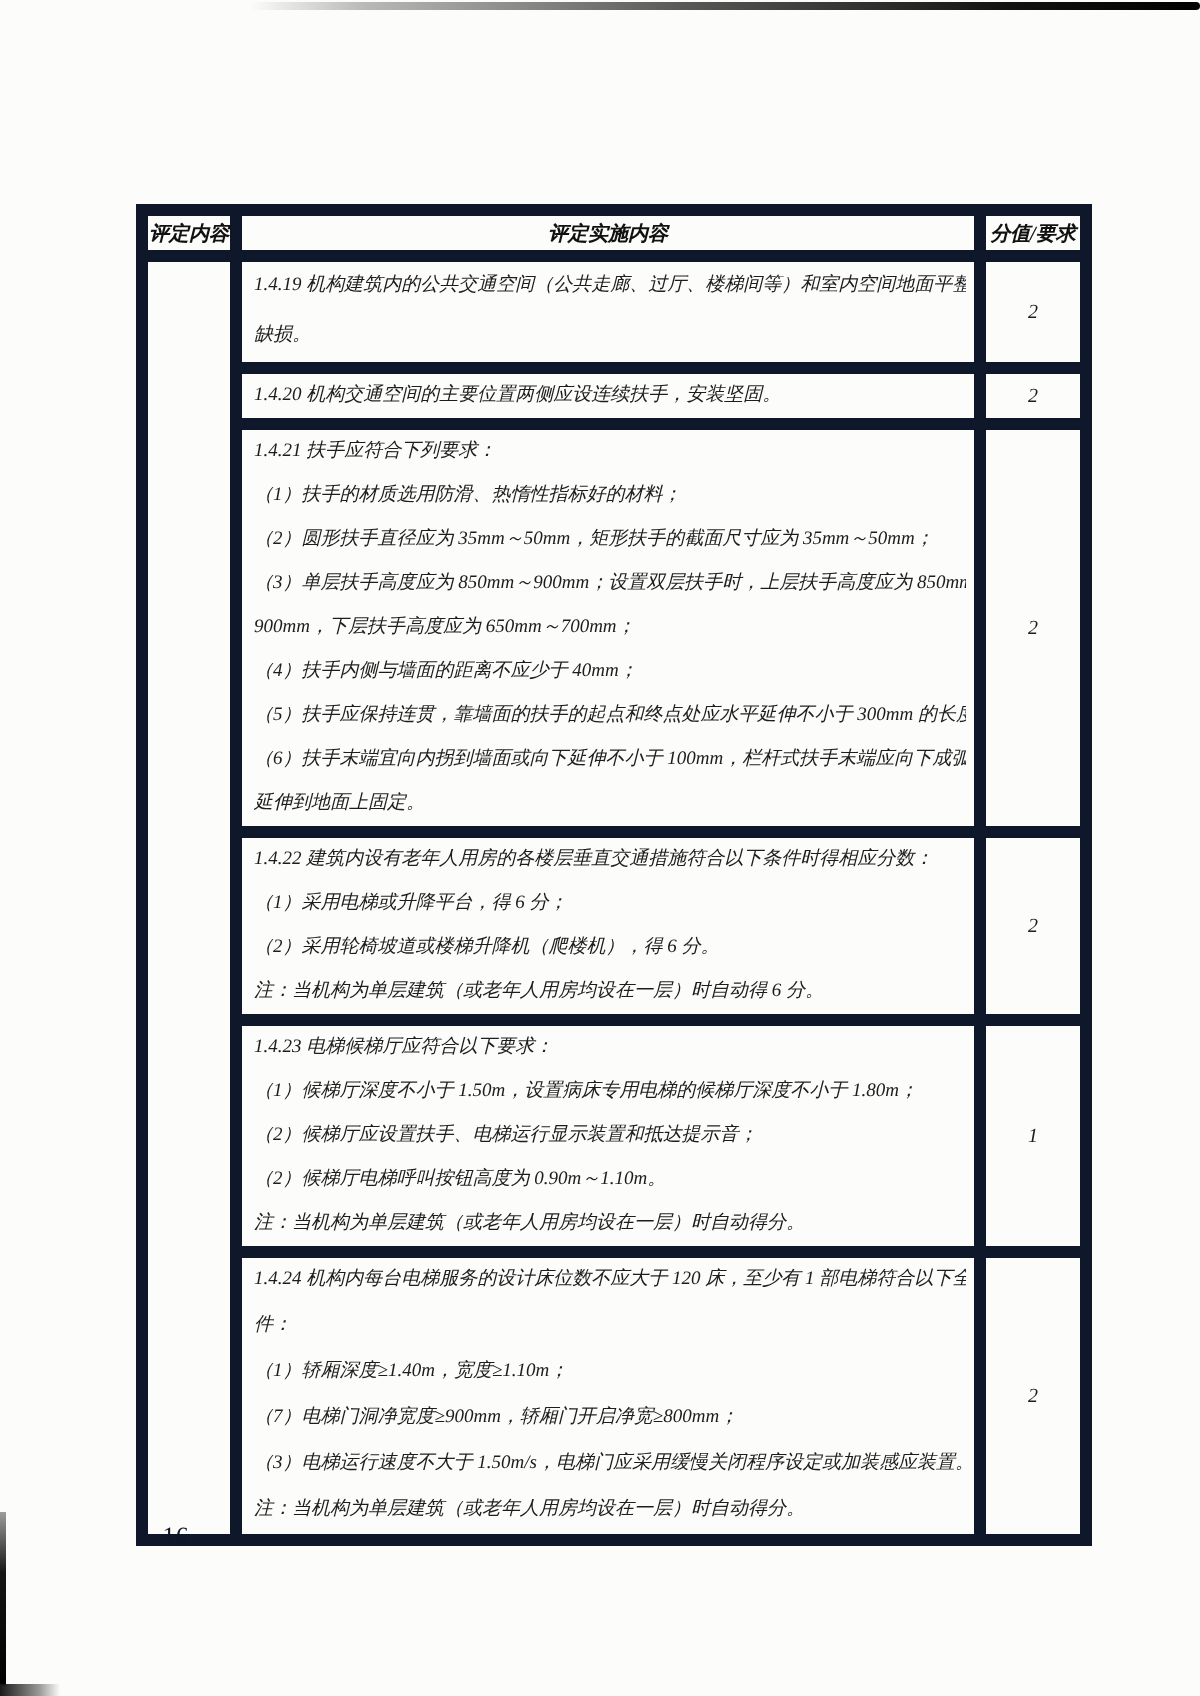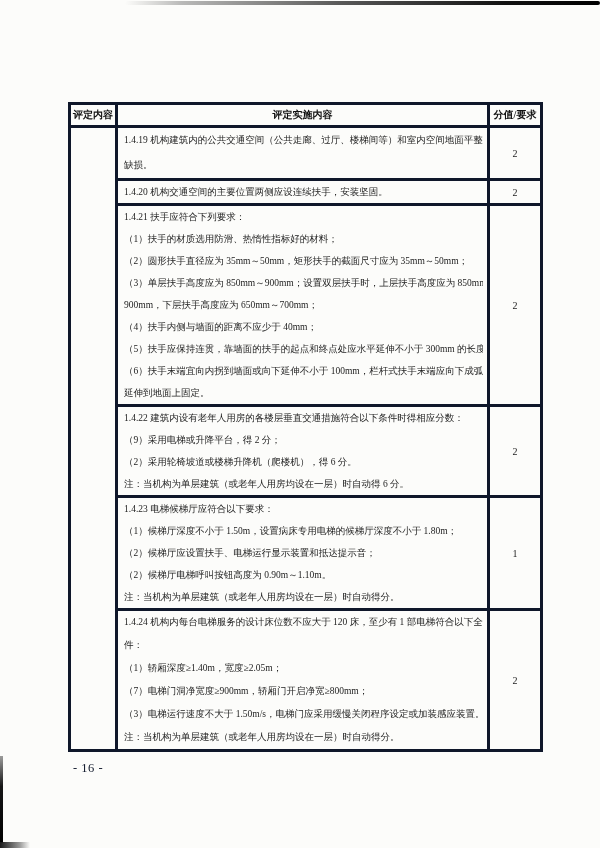--- a/index.html
+++ b/index.html
@@ -27,21 +27,21 @@
     position:absolute;left:0;top:842px;width:30px;height:6px;
     background:linear-gradient(to right,#1a1a1a, rgba(70,70,70,.55) 65%, rgba(120,120,120,0));
   }
 
   
   table.assessment{
     position:absolute;left:68px;top:102px;
     width:472px;border-collapse:collapse;table-layout:fixed;
   }
   col.c1{width:47px;} col.c2{width:372px;} col.c3{width:53px;}
-  th,td{border:3px solid #0f172a;}
+  th,td{border:6px solid #0f172a;font-style:italic;}
   tr.hrow{height:23px;}
   th{
     font-size:10px;font-weight:bold;color:#111;
     text-align:center;vertical-align:middle;padding:0;
   }
   td.first{background:transparent;}
   td.content{
     vertical-align:middle;padding:0 4px 0 6px;
     font-size:9.5px;color:#1d1d1d;
   }
@@ -105,41 +105,41 @@
             <div class="line">（4）扶手内侧与墙面的距离不应少于 40mm；</div>
             <div class="line">（5）扶手应保持连贯，靠墙面的扶手的起点和终点处应水平延伸不小于 300mm 的长度；</div>
             <div class="line">（6）扶手末端宜向内拐到墙面或向下延伸不小于 100mm，栏杆式扶手末端应向下成弧形或</div>
             <div class="line">延伸到地面上固定。</div>
           </td>
       <td class="score">2</td>
     </tr>
     <tr class="r1422">
       <td class="content">
             <div class="line">1.4.22 建筑内设有老年人用房的各楼层垂直交通措施符合以下条件时得相应分数：</div>
-            <div class="line">（9）采用电梯或升降平台，得 2 分；</div>
+            <div class="line">（1）采用电梯或升降平台，得 6 分；</div>
             <div class="line">（2）采用轮椅坡道或楼梯升降机（爬楼机），得 6 分。</div>
             <div class="line">注：当机构为单层建筑（或老年人用房均设在一层）时自动得 6 分。</div>
           </td>
       <td class="score">2</td>
     </tr>
     <tr class="r1423">
       <td class="content">
             <div class="line">1.4.23 电梯候梯厅应符合以下要求：</div>
             <div class="line">（1）候梯厅深度不小于 1.50m，设置病床专用电梯的候梯厅深度不小于 1.80m；</div>
             <div class="line">（2）候梯厅应设置扶手、电梯运行显示装置和抵达提示音；</div>
             <div class="line">（2）候梯厅电梯呼叫按钮高度为 0.90m～1.10m。</div>
             <div class="line">注：当机构为单层建筑（或老年人用房均设在一层）时自动得分。</div>
           </td>
       <td class="score">1</td>
     </tr>
     <tr class="r1424">
       <td class="content">
             <div class="line">1.4.24 机构内每台电梯服务的设计床位数不应大于 120 床，至少有 1 部电梯符合以下全部条</div>
             <div class="line">件：</div>
-            <div class="line">（1）轿厢深度≥1.40m，宽度≥2.05m；</div>
+            <div class="line">（1）轿厢深度≥1.40m，宽度≥1.10m；</div>
             <div class="line">（7）电梯门洞净宽度≥900mm，轿厢门开启净宽≥800mm；</div>
             <div class="line">（3）电梯运行速度不大于 1.50m/s，电梯门应采用缓慢关闭程序设定或加装感应装置。</div>
             <div class="line">注：当机构为单层建筑（或老年人用房均设在一层）时自动得分。</div>
           </td>
       <td class="score">2</td>
     </tr>
   </tbody>
     </table>
 
   <div class="pagenum">- 16 -</div>

